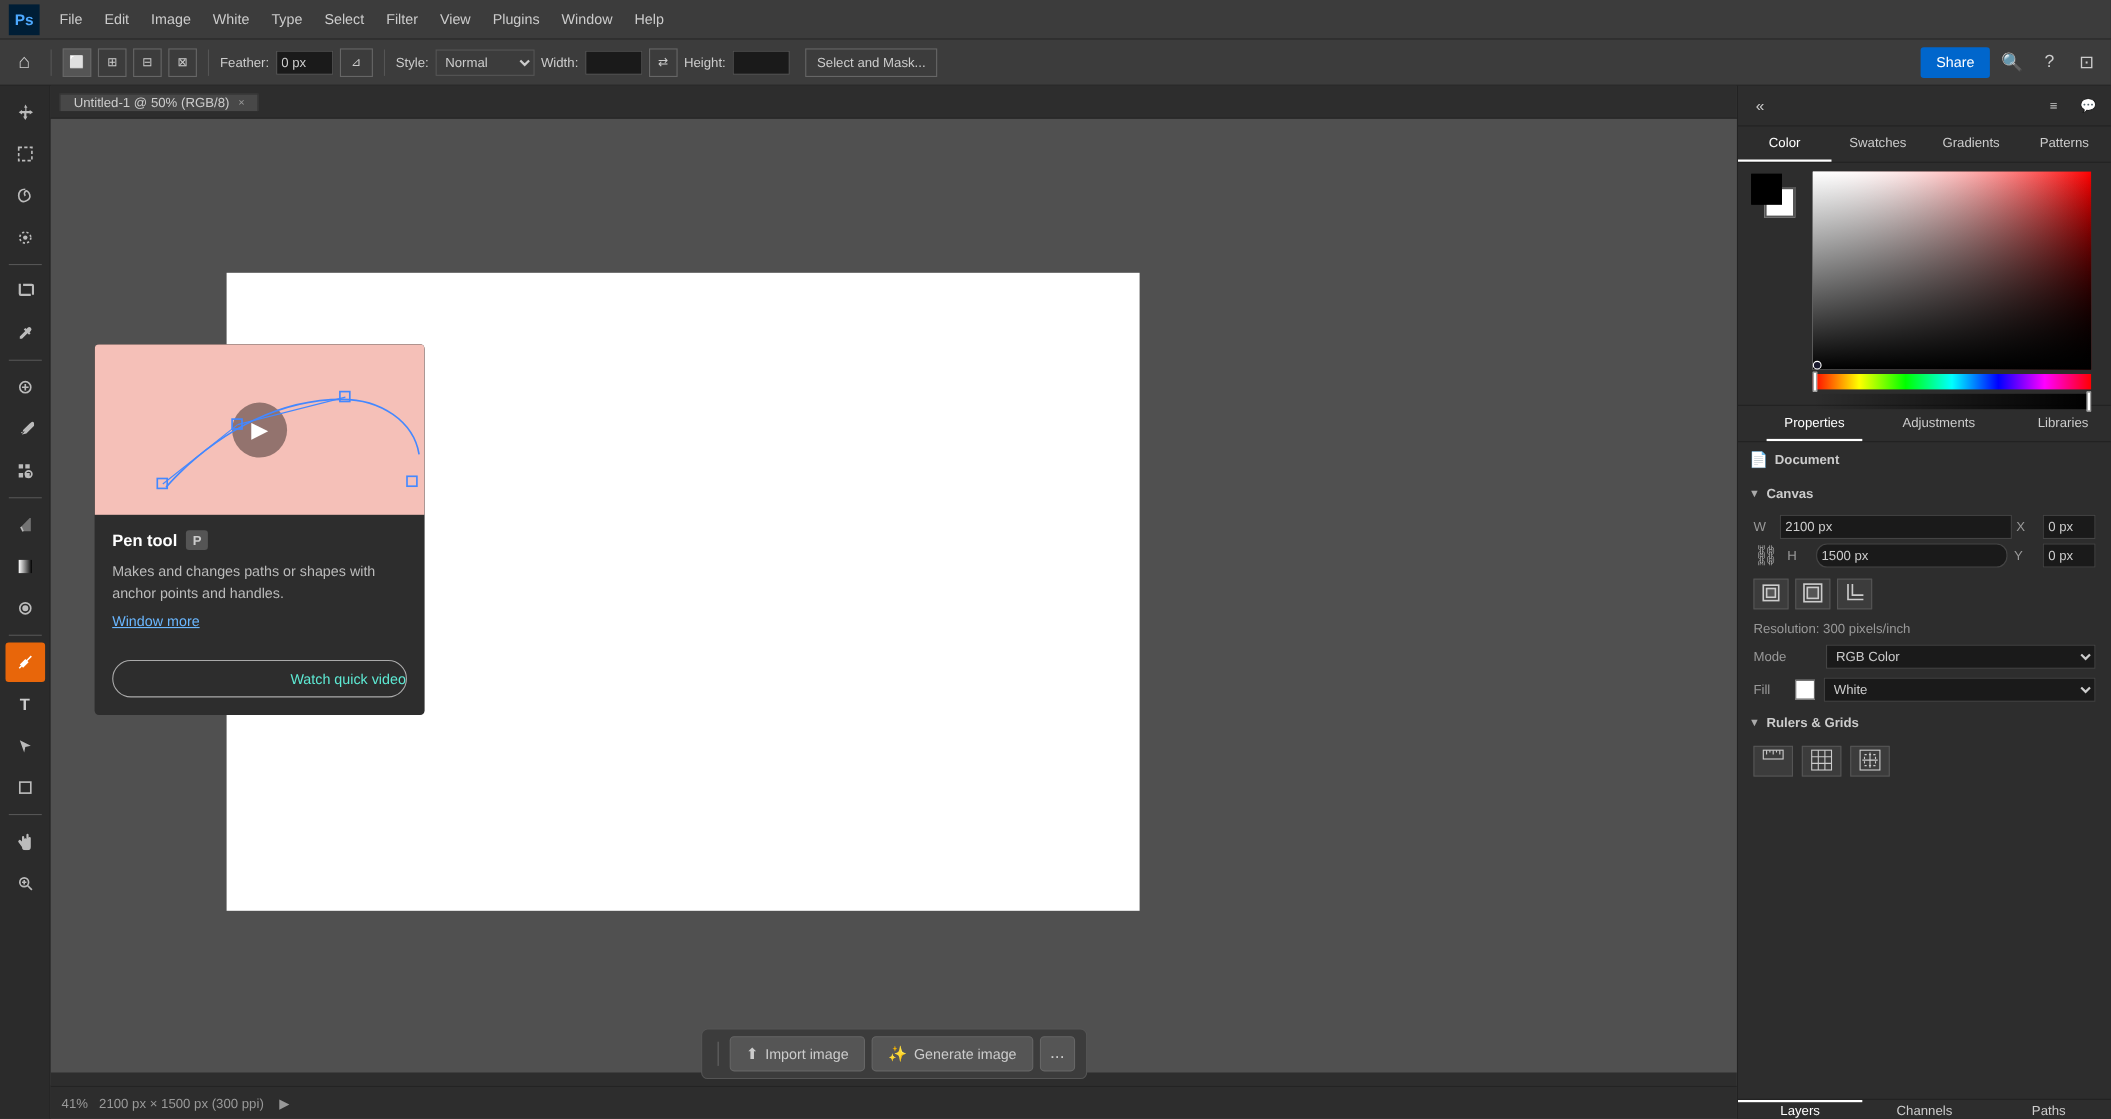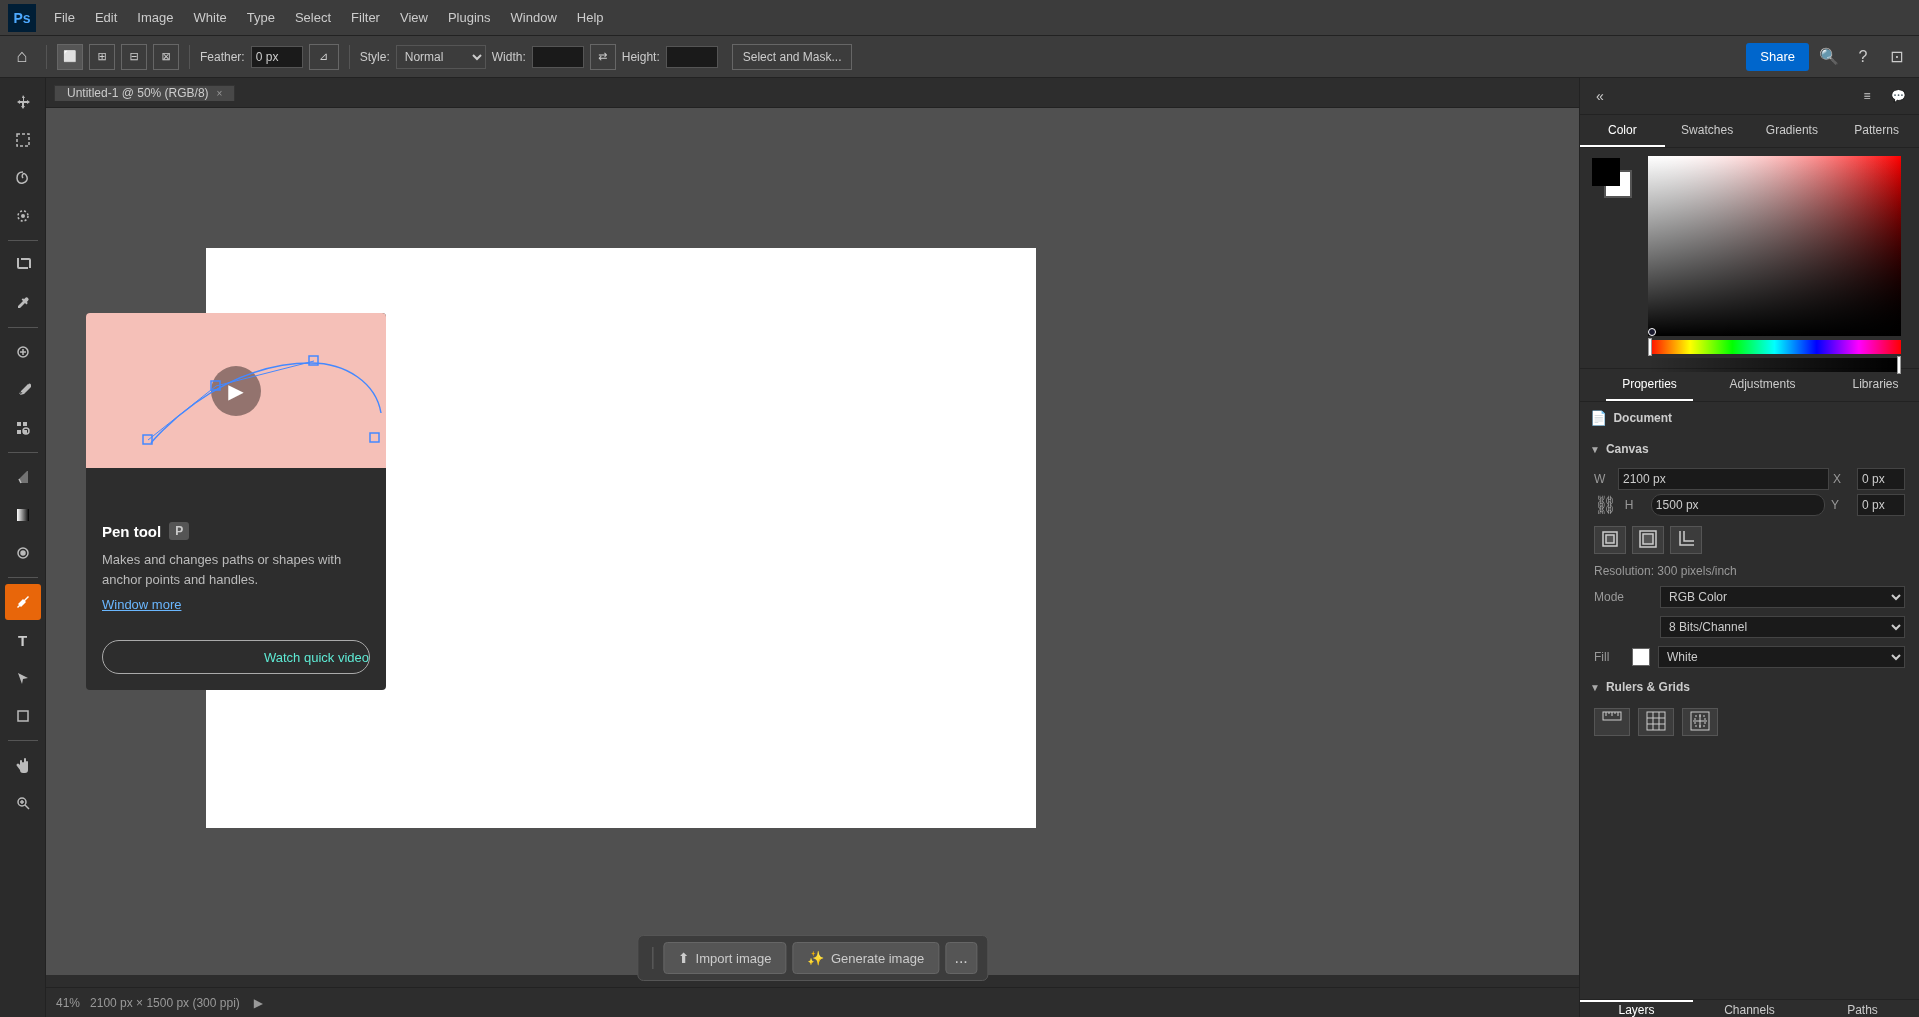--- a/index.html
+++ b/index.html
@@ -230,21 +230,20 @@
       padding: 14px 16px;
     }
     #tooltip-title {
       color: #fff;
       font-size: 16px;
       font-weight: bold;
       display: flex;
       align-items: center;
       gap: 8px;
       margin-bottom: 10px;
-      margin-top: 40px;
     }
     .tool-shortcut {
       background: #555;
       color: #ccc;
       font-size: 12px;
       padding: 2px 6px;
       border-radius: 3px;
     }
     #tooltip-desc {
       color: #bbb;
@@ -868,26 +867,20 @@
             </svg>
         </button>
       </div>
 
       <p class="resolution-text">Resolution: 300 pixels/inch</p>
 
       <div class="prop-row">
         <span class="prop-label-wide">Mode</span>
         <select class="fill-select">
           <option>RGB Color</option>
-        </select>
-      </div>
-      <div class="prop-row">
-        <span class="prop-label-wide"></span>
-        <select class="fill-select">
-          <option>8 Bits/Channel</option>
         </select>
       </div>
 
       <div class="fill-row">
         <span class="fill-label">Fill</span>
         <div class="fill-swatch"></div>
         <select class="fill-select">
           <option>White</option>
         </select>
       </div>

